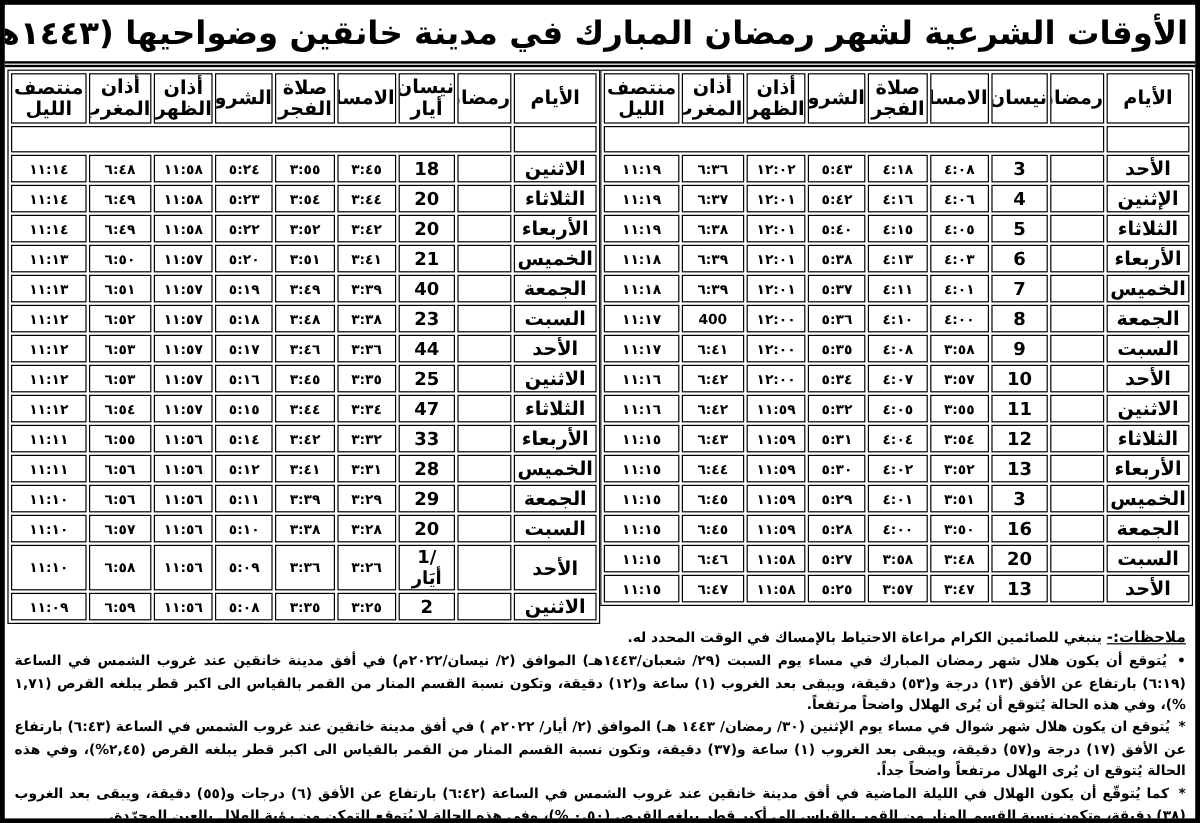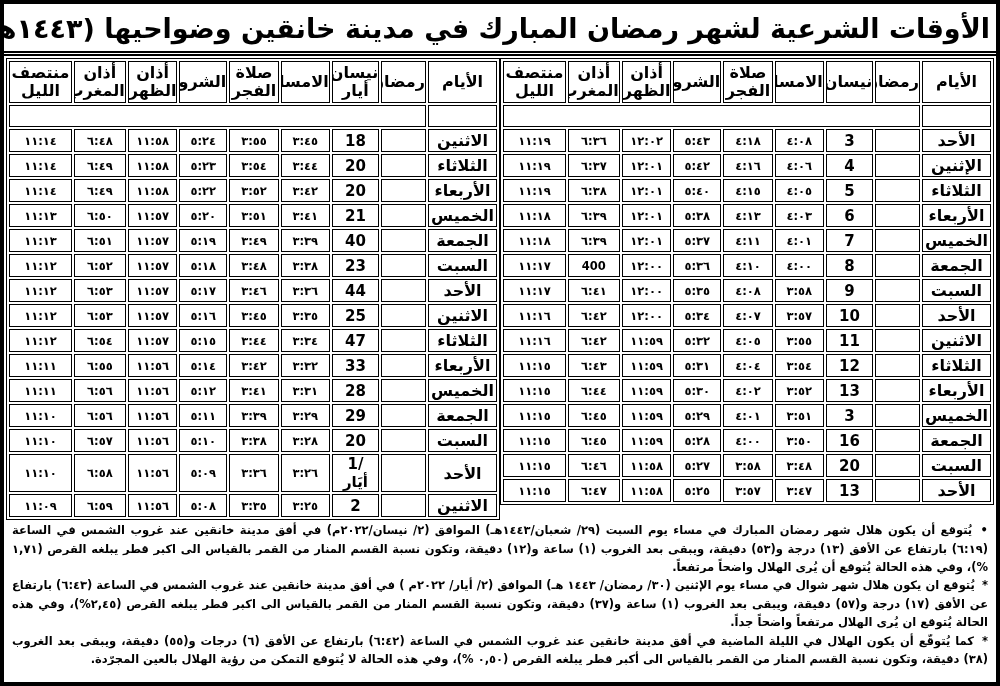--- a/index.html
+++ b/index.html
@@ -436,20 +436,24 @@
               <td class="time">١١:٥٦</td>
               <td class="time">٦:٥٩</td>
               <td class="time">١١:٠٩</td>
             </tr>
           </tbody>
         </table>
     </div>
   </div>
 
   <div class="notes">
+    <div>
+      <span class="u">ملاحظات:-</span>
+      <span>ينبغي للصائمين الكرام مراعاة الاحتياط بالإمساك في الوقت المحدد له.</span>
+    </div>
     <div id="notes-bullets">
         <div class="bullet"><span class="marker">•</span> <span>يُتوقع أن يكون هلال شهر رمضان المبارك في مساء يوم السبت (٢٩/ شعبان/١٤٤٣هـ) الموافق (٢/ نيسان/٢٠٢٢م) في أفق مدينة خانقين عند غروب الشمس في الساعة (٦:١٩) بارتفاع عن الأفق (١٣) درجة و(٥٣) دقيقة، ويبقى بعد الغروب (١) ساعة و(١٢) دقيقة، وتكون نسبة القسم المنار من القمر بالقياس الى اكبر قطر يبلغه القرص (١,٧١ %)، وفي هذه الحالة يُتوقع أن يُرى الهلال واضحاً مرتفعاً.</span></div>
         <div class="bullet"><span class="marker">*</span> <span>يُتوقع ان يكون هلال شهر شوال في مساء يوم الإثنين (٣٠/ رمضان/ ١٤٤٣ هـ) الموافق (٢/ أيار/ ٢٠٢٢م ) في أفق مدينة خانقين عند غروب الشمس في الساعة (٦:٤٣) بارتفاع عن الأفق (١٧) درجة و(٥٧) دقيقة، ويبقى بعد الغروب (١) ساعة و(٣٧) دقيقة، وتكون نسبة القسم المنار من القمر بالقياس الى اكبر قطر يبلغه القرص (٢,٤٥%)، وفي هذه الحالة يُتوقع ان يُرى الهلال مرتفعاً واضحاً جداً.</span></div>
         <div class="bullet"><span class="marker">*</span> <span>كما يُتوقّع أن يكون الهلال في الليلة الماضية في أفق مدينة خانقين عند غروب الشمس في الساعة (٦:٤٢) بارتفاع عن الأفق (٦) درجات و(٥٥) دقيقة، ويبقى بعد الغروب (٣٨) دقيقة، وتكون نسبة القسم المنار من القمر بالقياس الى أكبر قطر يبلغه القرص (٠,٥٠ %)، وفي هذه الحالة لا يُتوقع التمكن من رؤية الهلال بالعين المجرّدة.</span></div>
       </div>
   </div>
 
 </div>
 
 </body></html>

